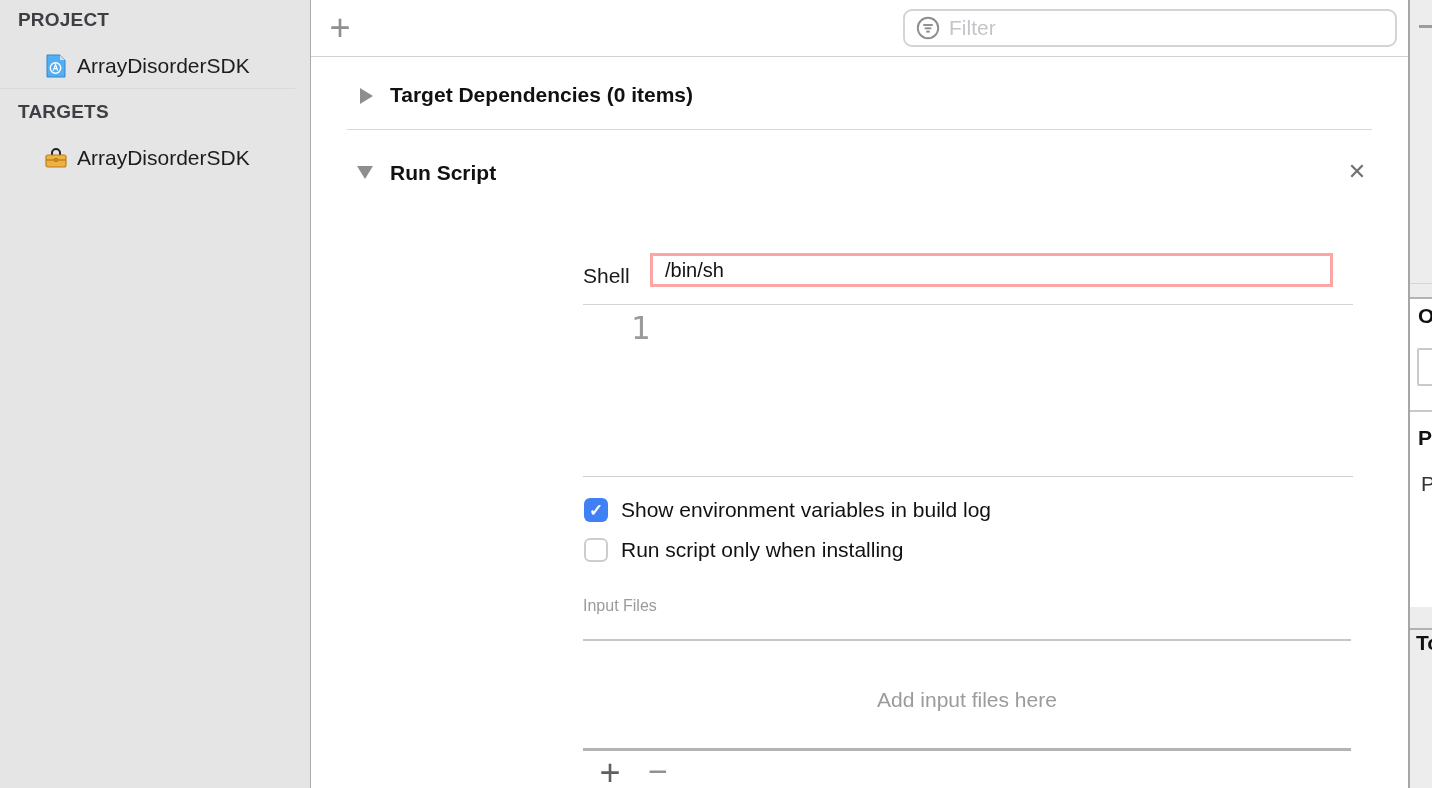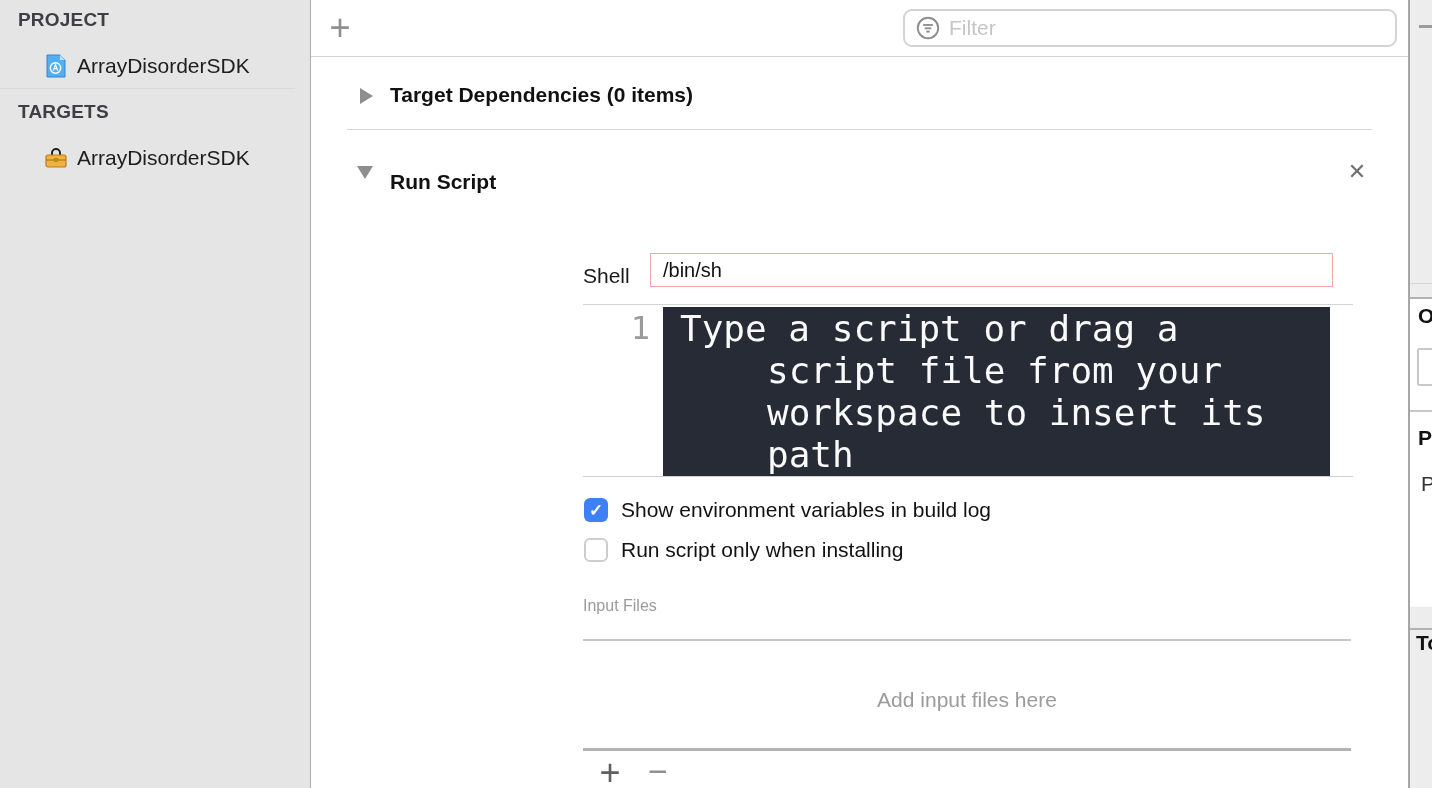--- a/index.html
+++ b/index.html
@@ -25,26 +25,26 @@
   .filter-field{position:absolute;left:903px;top:9px;width:494px;height:38px;border:2px solid #d4d4d4;border-radius:9px;box-sizing:border-box;background:#fff;display:flex;align-items:center;}
   .filter-field .ficon{margin-left:10px;width:26px;height:26px;flex:0 0 auto;}
   .filter-field .fph{margin-left:8px;font-size:21px;color:#c5c5c9;}
 
   
   .tri-right{position:absolute;left:360px;top:88px;width:0;height:0;border-top:8px solid transparent;border-bottom:8px solid transparent;border-left:13px solid #8e8e8e;}
   .dep-title{position:absolute;left:390px;top:83px;font-size:21px;font-weight:bold;color:#111;}
   .dep-divider{position:absolute;left:347px;top:129px;width:1025px;height:1px;background:#d8d8d8;}
 
   .tri-down{position:absolute;left:357px;top:166px;width:0;height:0;border-left:8px solid transparent;border-right:8px solid transparent;border-top:13px solid #8e8e8e;}
-  .rs-title{position:absolute;left:390px;top:161px;font-size:21px;font-weight:bold;color:#111;margin-top:9px;}
+  .rs-title{position:absolute;left:390px;top:161px;font-size:21px;font-weight:bold;color:#111;}
   .rs-close{position:absolute;left:1343px;top:158px;width:28px;height:28px;font-size:22px;color:#707070;text-align:center;line-height:28px;cursor:default;}
 
   
   .shell-label{position:absolute;left:583px;top:264px;font-size:21px;color:#1a1a1a;}
-  .shell-input{position:absolute;left:650px;top:253px;width:683px;height:34px;border:1px solid #fca5a5;box-sizing:border-box;background:#fff;font-size:20px;color:#111;padding:0 0 0 12px;display:flex;align-items:center;}
+  .shell-input{position:absolute;left:650px;top:253px;width:683px;height:34px;border:3px solid #fca5a5;box-sizing:border-box;background:#fff;font-size:20px;color:#111;padding:0 0 0 12px;display:flex;align-items:center;}
 
   
   .editor-topline{position:absolute;left:583px;top:304px;width:770px;height:1px;background:#d4d4d4;}
   .editor-botline{position:absolute;left:583px;top:476px;width:770px;height:1px;background:#cfcfcf;}
   .gutter-num{position:absolute;left:583px;top:309px;width:67px;text-align:right;font-family:"DejaVu Sans Mono",monospace;font-size:32px;color:#9b9b9b;}
   .code-area{position:absolute;left:663px;top:307px;width:667px;height:169px;background:#272b36;box-sizing:border-box;padding:1px 0 0 17px;overflow:hidden;cursor:text;}
   .code-line{font-family:"DejaVu Sans Mono",monospace;font-size:36px;line-height:42px;color:#fafafb;white-space:pre;}
   .code-line.indent{padding-left:87px;}
 
   
@@ -138,26 +138,20 @@
   <div class="rs-title">Run Script</div>
   <div class="rs-close">✕</div>
 
   <div class="shell-label">Shell</div>
   <div class="shell-input">
     <span>/bin/sh</span>
   </div>
 
   <div class="editor-topline"></div>
   <div class="gutter-num">1</div>
-  <div class="code-area">
-    <div class="code-line">Type a script or drag a</div>
-    <div class="code-line indent">script file from your</div>
-    <div class="code-line indent">workspace to insert its</div>
-    <div class="code-line indent">path</div>
-  </div>
   <div class="editor-botline"></div>
 
   <div class="opt-row r1">
     <span class="checkbox checked">
       <span class="check-glyph">✓</span>
     </span>
     <span class="opt-label">Show environment variables in build log</span>
   </div>
   <div class="opt-row r2">
     <span class="checkbox">

